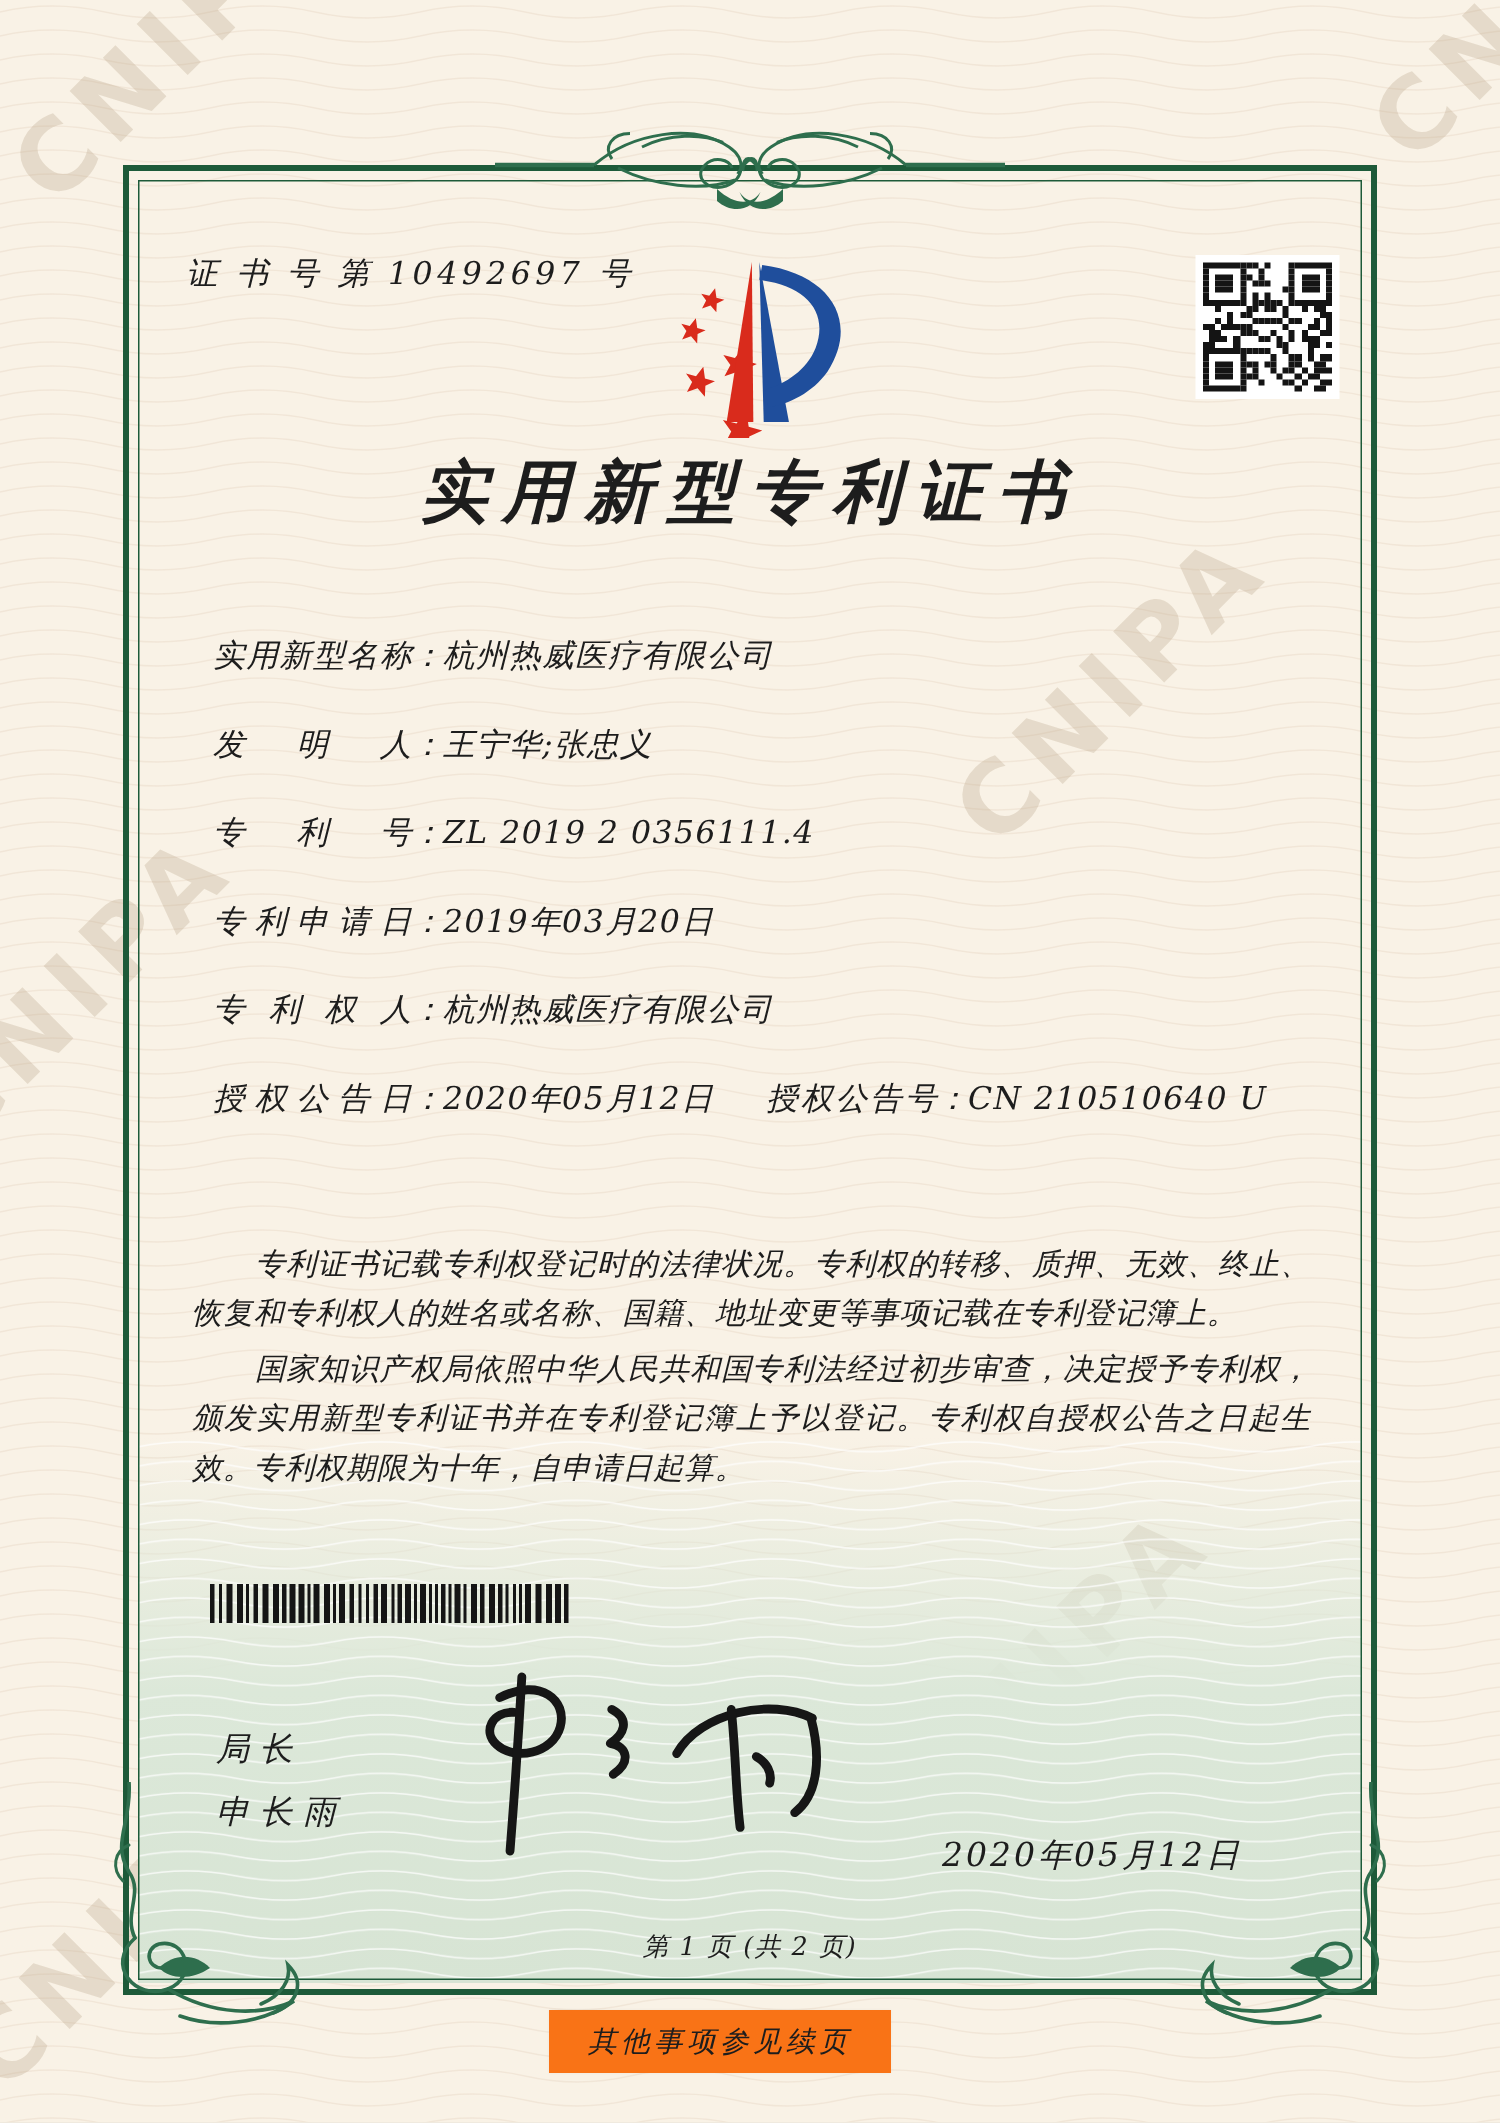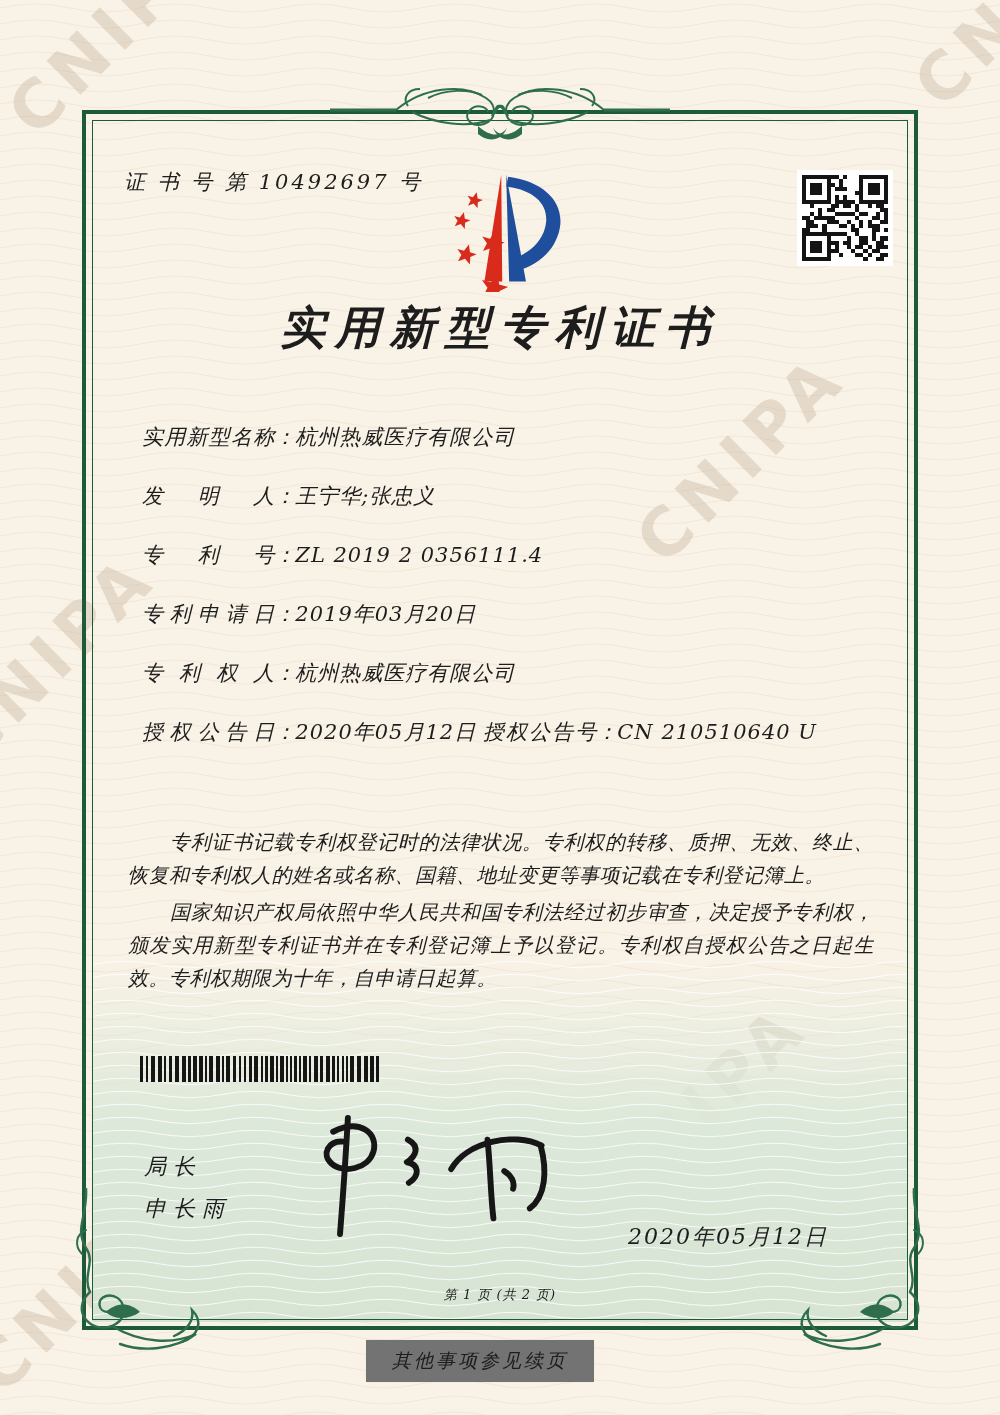--- a/index.html
+++ b/index.html
@@ -43,38 +43,38 @@
       width:86px;height:86px;background:#fff;}
   .qr-grid .on{background:#141414;}
   .doc-title{position:absolute;left:0;right:0;top:298px;text-align:center;
       font-size:45px;font-weight:bold;letter-spacing:10px;}
 
   .fields{position:absolute;left:142px;top:420px;width:740px;font-size:21px;line-height:34px;}
   .frow{margin-bottom:25px;position:relative;}
   .flabel{display:inline-block;width:6.3em;text-align:justify;text-align-last:justify;vertical-align:top;}
   .colon{vertical-align:top;}
   .fvalue{display:inline-block;width:578px;vertical-align:top;letter-spacing:1px;}
-  .g2{}
+  .g2{margin-left:28px;}
   .g2 .flabel{width:5.4em;}
   .fvalue.auto{width:auto;}
 
   .body-text{position:absolute;left:128px;top:826px;width:746px;font-size:20px;line-height:33px;text-align:justify;}
   .body-text p{text-indent:2.1em;letter-spacing:.5px;}
   .body-text p + p{margin-top:4px;}
 
   .barcode{position:absolute;left:140px;top:1056px;width:268px;height:26px;overflow:hidden;white-space:nowrap;font-size:0;}
   .barcode span{display:inline-block;height:100%;background:#151515;}
 
   .signer{position:absolute;left:144px;top:1146px;font-size:22px;letter-spacing:7px;line-height:42px;
       font-family:"DejaVu Sans","Liberation Sans",sans-serif;}
   .signature{position:absolute;left:282px;top:1112px;width:295px;height:128px;}
   .issue-date{position:absolute;left:628px;top:1222px;font-size:22px;letter-spacing:2px;}
-  .page-info{position:absolute;left:0;right:0;top:1286px;text-align:center;font-size:13px;letter-spacing:1px;}
+  .page-info{position:absolute;left:0;right:0;top:1286px;text-align:center;font-size:17px;letter-spacing:1px;}
   .note{position:absolute;left:480px;top:1340px;transform:translateX(-50%);
-      background:#737373;padding:8px 26px;font-size:19px;letter-spacing:3px;box-shadow:0 0 2px rgba(0,0,0,.05);}
+      background:#f97316;padding:8px 26px;font-size:19px;letter-spacing:3px;box-shadow:0 0 2px rgba(0,0,0,.05);}
 </style>
 </head>
 <body>
 
 <div class="page">
 
   <svg class="page-waves" width="1000" height="1415">
     <defs>
       <pattern id="wave-faint" width="140" height="16" patternUnits="userSpaceOnUse">
         <path d="M0 8 Q35 0 70 8 T140 8" fill="none" stroke="rgba(214,186,166,0.22)" stroke-width="1"></path>

